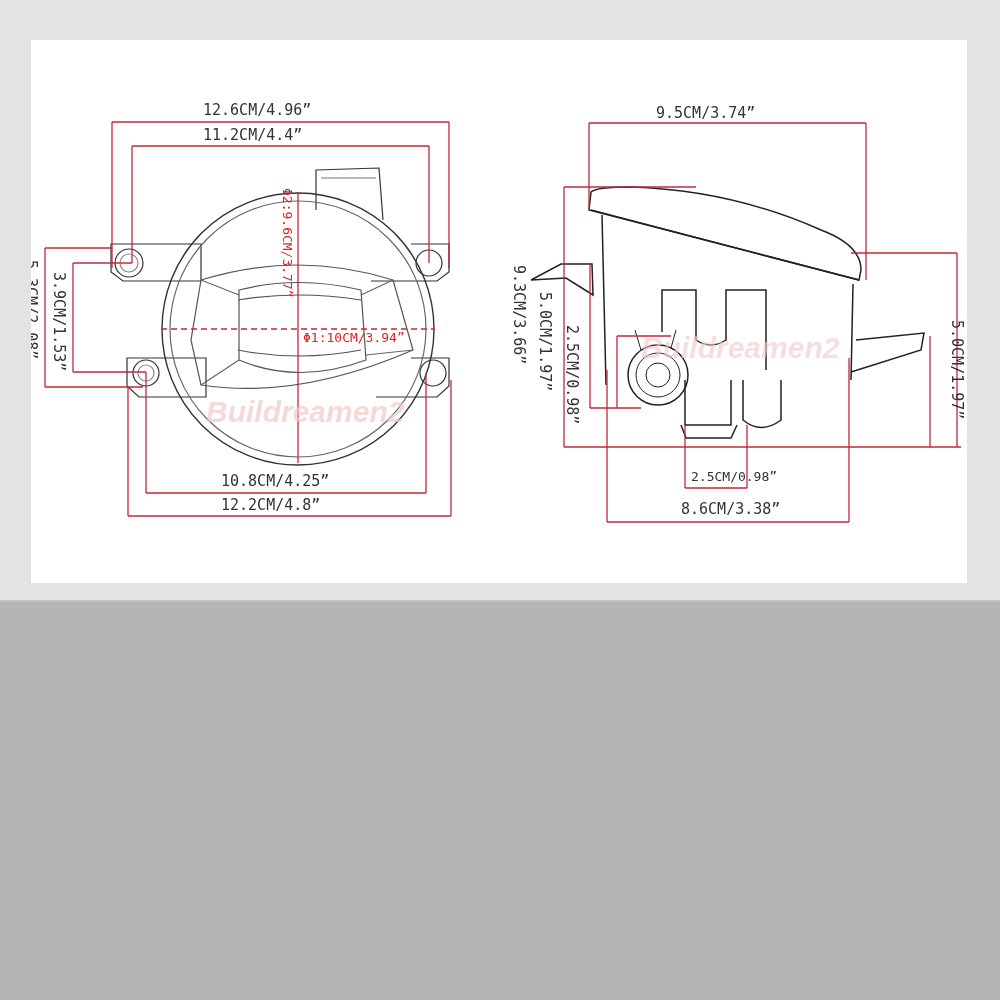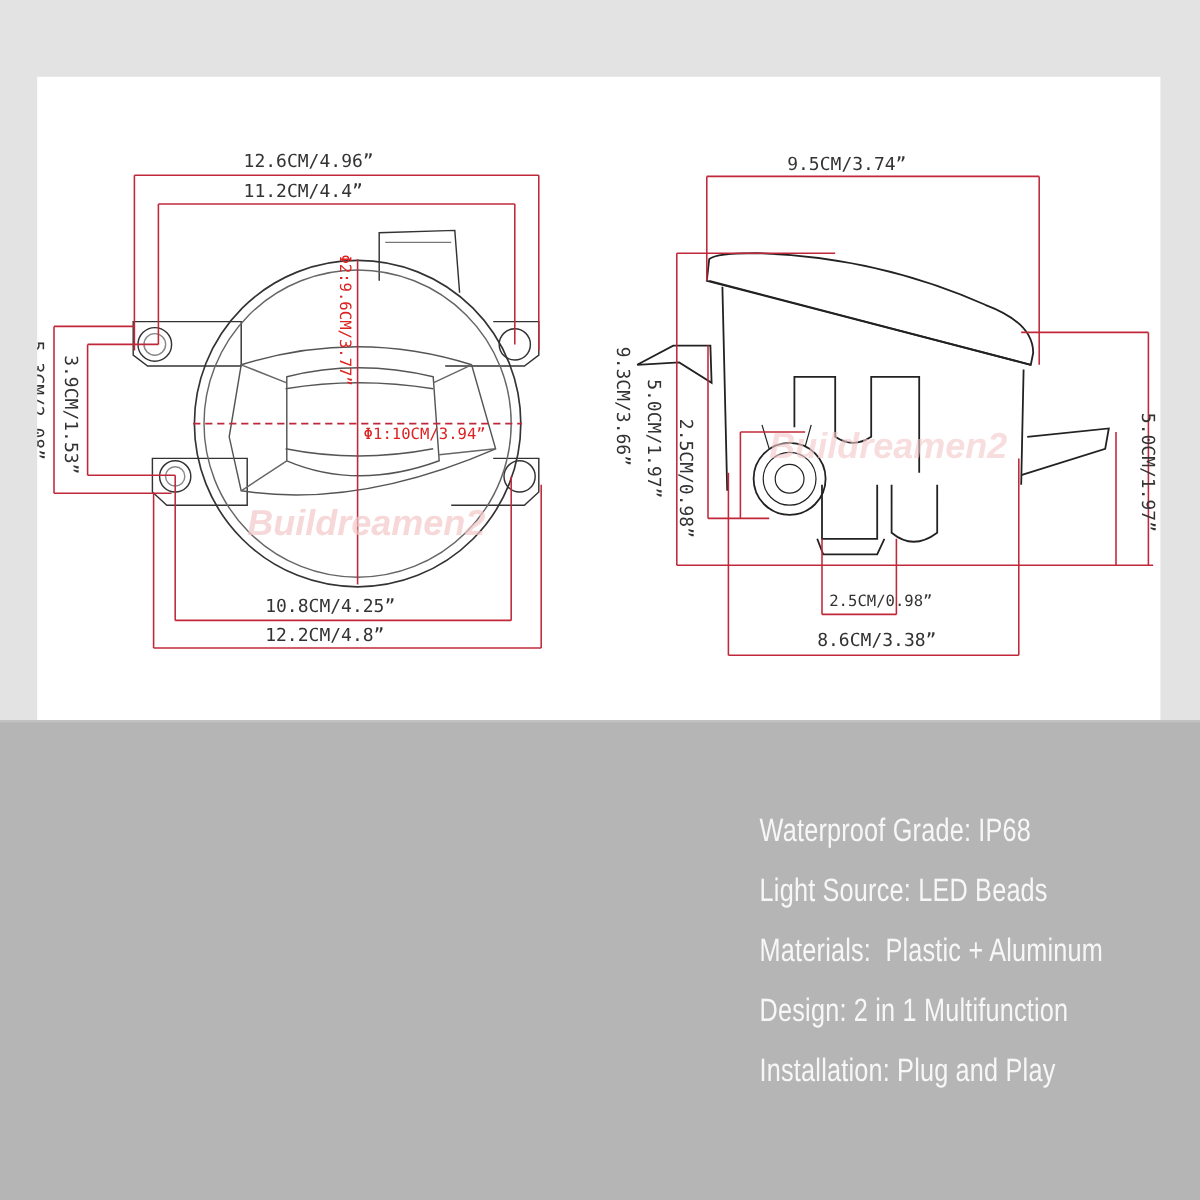--- a/index.html
+++ b/index.html
@@ -4,21 +4,20 @@
 <style>
   html, body { margin:0; padding:0; }
   body {
     width:1000px; height:1000px; position:relative; overflow:hidden;
     background:#e3e3e3;
     font-family:"Liberation Sans", sans-serif;
   }
   .panel {
     position:absolute; left:31px; top:40px; width:936px; height:543px;
     background:#ffffff;
-    margin-top:24px;
   }
   .panel svg { position:absolute; left:0; top:0; }
   .specs {
     position:absolute; left:0; top:600px; width:1000px; height:400px;
     background:#b5b5b5;
     border-top:2px solid #c2c2c2;
   }
   .col { position:absolute; top:72px; }
   .col.left { left:44px; }
   .col.right { left:633px; }
@@ -150,20 +149,13 @@
     <text class="dim" transform="translate(536,285) rotate(90)">2.5CM/0.98”</text>
     <text class="dim" transform="translate(950,258) rotate(90)">7.5CM/2.95”</text>
     <text class="dim" transform="translate(921,280) rotate(90)">5.0CM/1.97”</text>
     <text class="dim" style="font-size:13px" x="660" y="441">2.5CM/0.98”</text>
     <text class="dim" x="650" y="474">8.6CM/3.38”</text>
     <text class="wm" x="610" y="318" opacity="0.6">Buildreamen2</text>
   </svg>
 </div>
 
 <div class="specs">
-  <div class="col right">
-    <div class="spec">Waterproof Grade: IP68</div>
-    <div class="spec">Light Source: LED Beads</div>
-    <div class="spec">Materials:  Plastic + Aluminum</div>
-    <div class="spec">Design: 2 in 1 Multifunction</div>
-    <div class="spec">Installation: Plug and Play</div>
-  </div>
 </div>
 
 </body></html>

